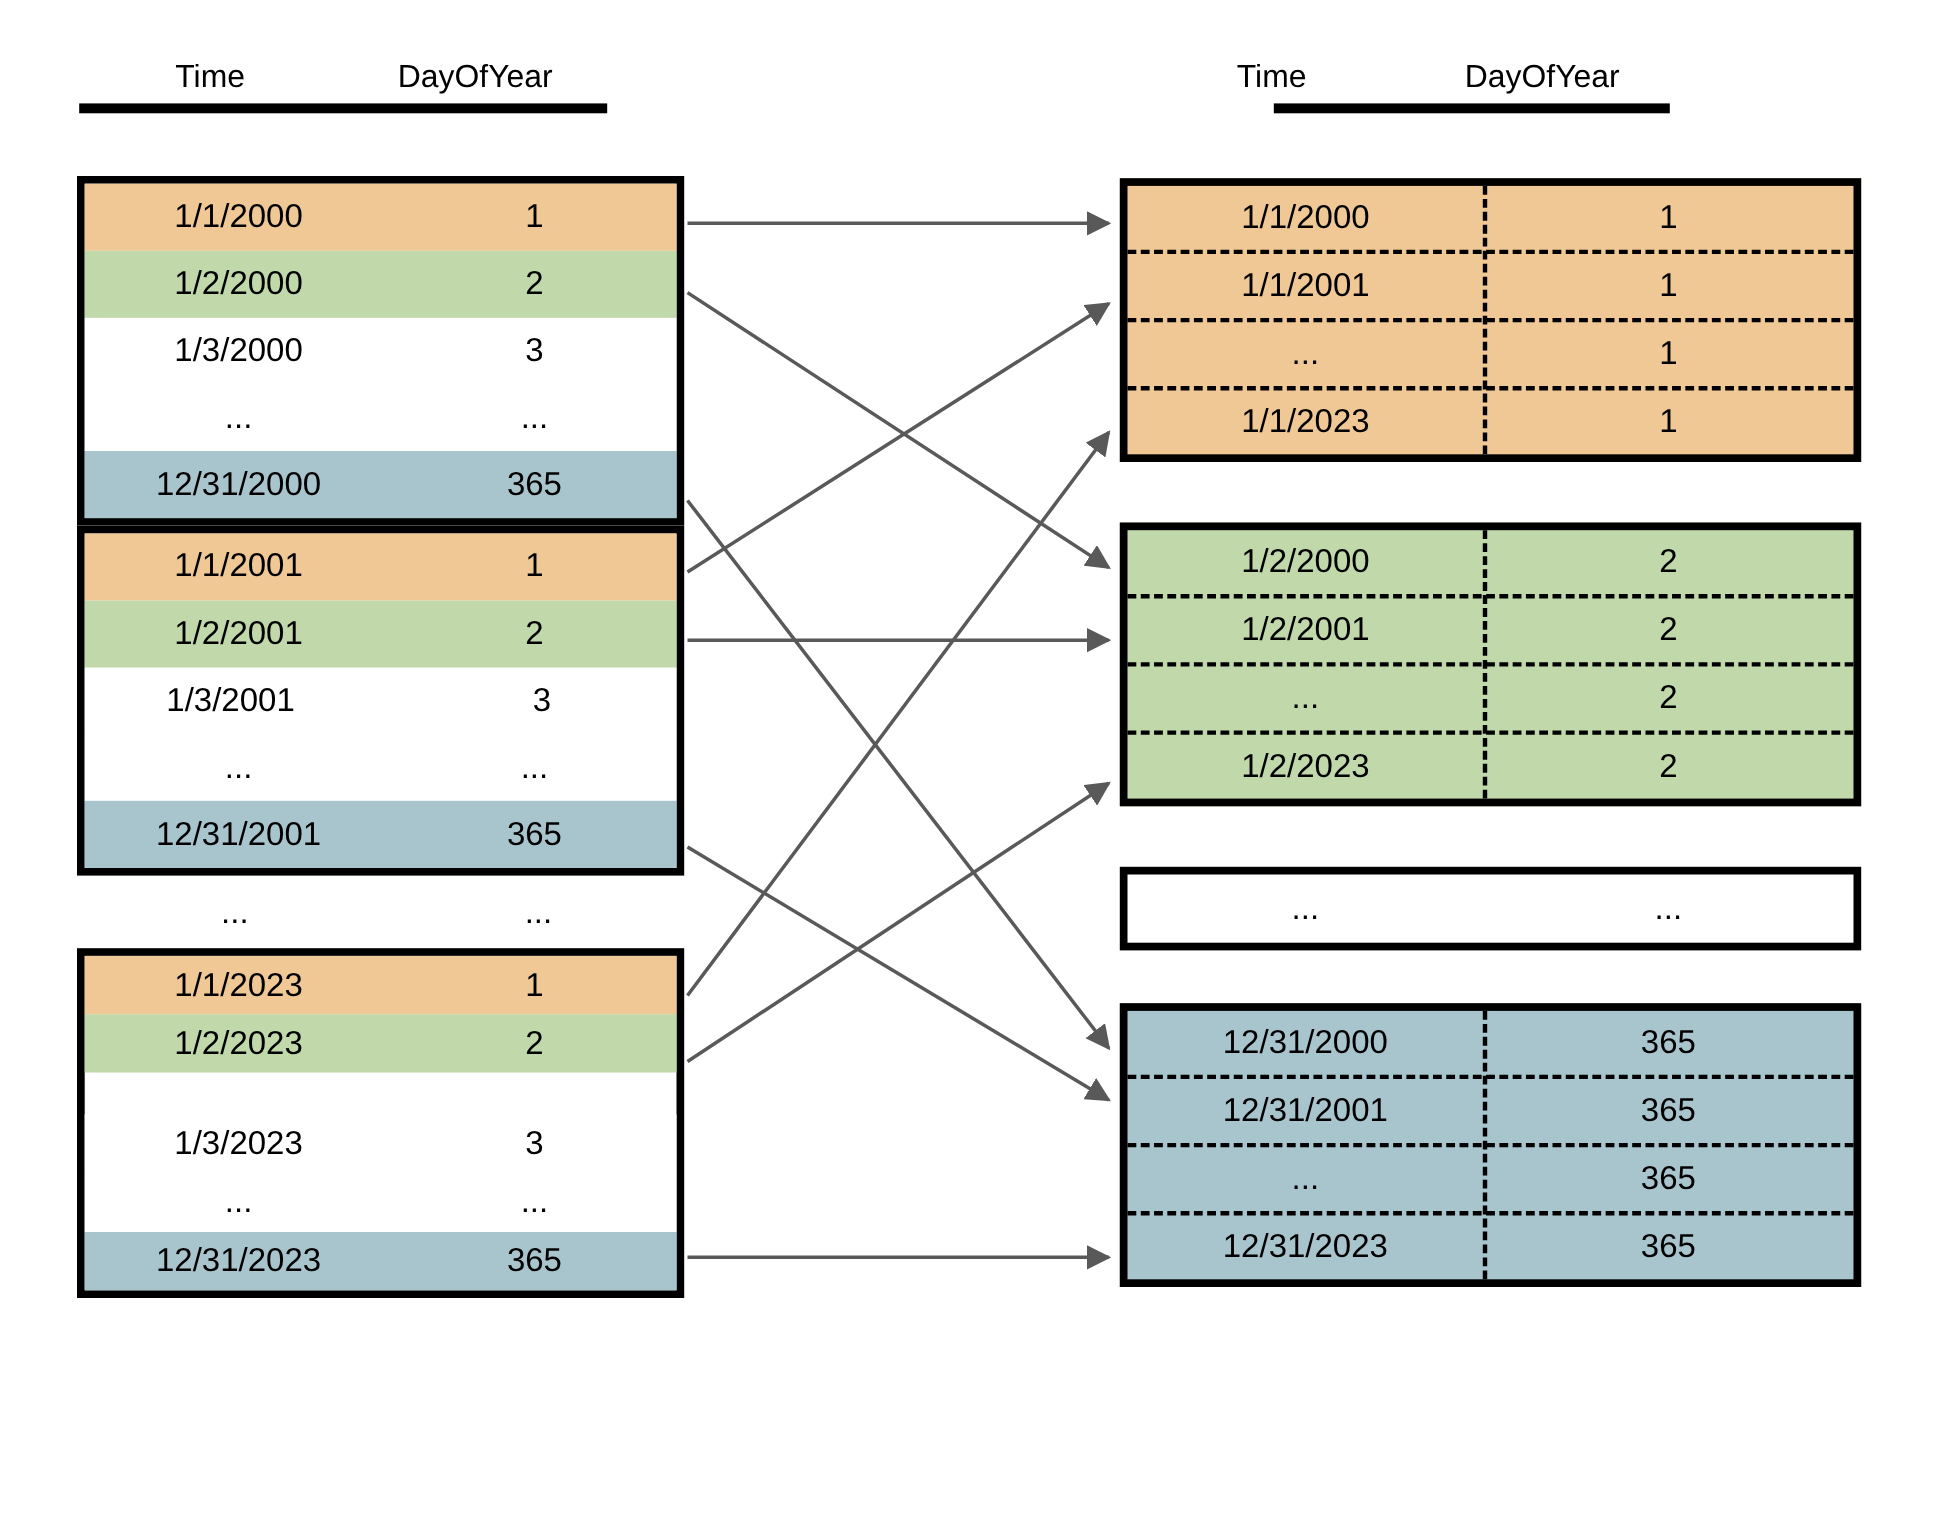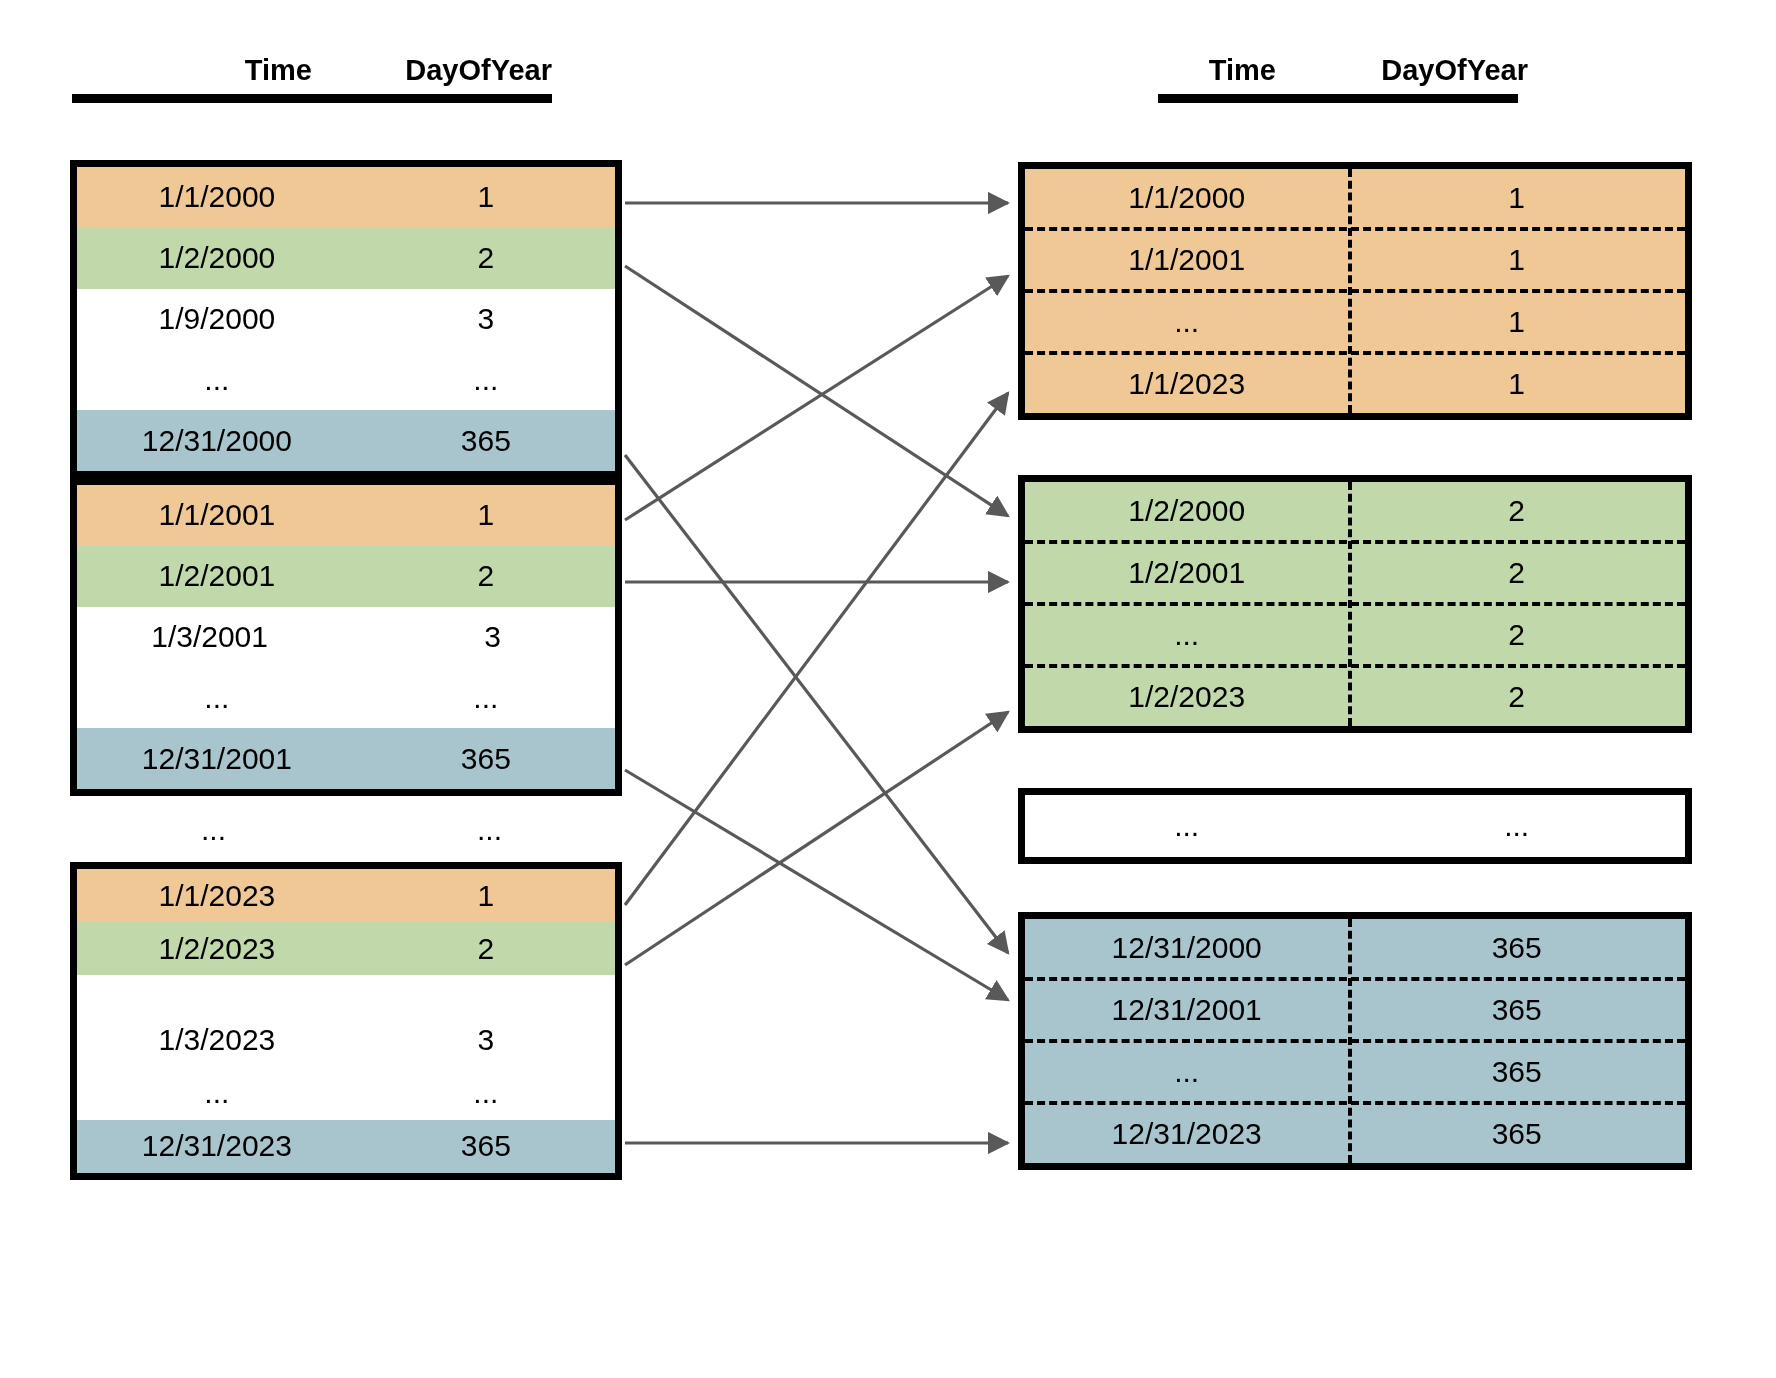--- a/index.html
+++ b/index.html
@@ -3,24 +3,24 @@
 <meta charset="utf-8">
 <style>
   * { box-sizing: border-box; margin:0; padding:0; }
   html, body { width:1776px; height:1378px; background:#ffffff; }
   body { font-family:"Liberation Sans", sans-serif; position:relative; overflow:hidden; }
 
   #stage { position:absolute; left:0; top:0; width:1776px; height:1378px; }
 
   .hdr {
     position:absolute;
-    font-weight:bold;
+    font-weight:normal;
     font-size:29px;
     color:#000;
-    text-align:right;
+    text-align:center;
     white-space:nowrap;
   }
   .hdr-rule {
     position:absolute;
     background:#000;
     height:9px;
   }
 
   
   .src-table {
@@ -94,21 +94,21 @@
   <div class="src-table" style="left:70px; top:160px; width:552px; height:318px;">
     <div class="src-row" style="background:#EFC896;">
       <span class="c-time">1/1/2000</span>
       <span class="c-doy">1</span>
     </div>
     <div class="src-row" style="background:#C0D8AA;">
       <span class="c-time">1/2/2000</span>
       <span class="c-doy">2</span>
     </div>
     <div class="src-row" style="background:#FFFFFF;">
-      <span class="c-time">1/9/2000</span>
+      <span class="c-time">1/3/2000</span>
       <span class="c-doy">3</span>
     </div>
     <div class="src-row" style="background:#FFFFFF;">
       <span class="c-time">...</span>
       <span class="c-doy">...</span>
     </div>
     <div class="src-row" style="background:#A8C4CC;">
       <span class="c-time">12/31/2000</span>
       <span class="c-doy">365</span>
     </div>

